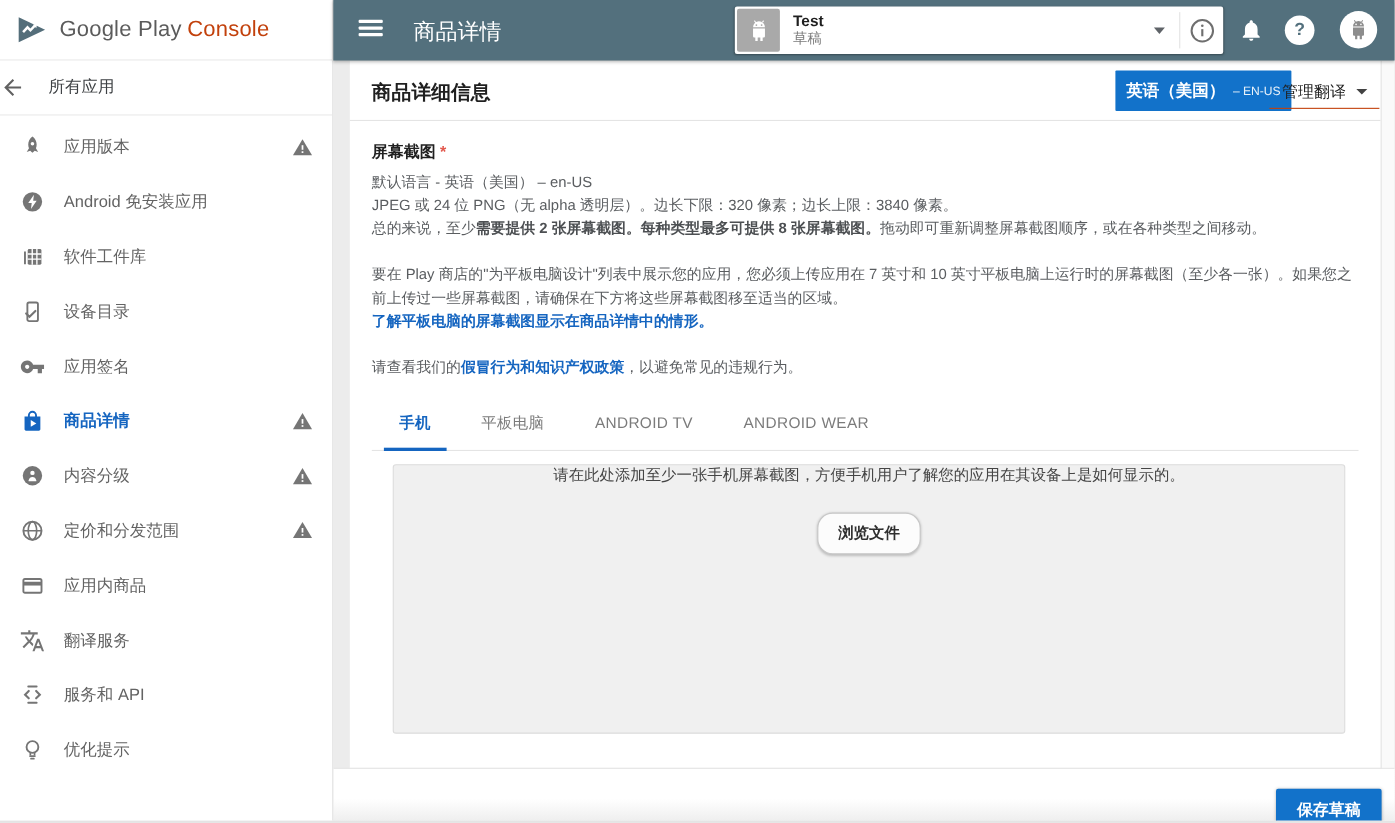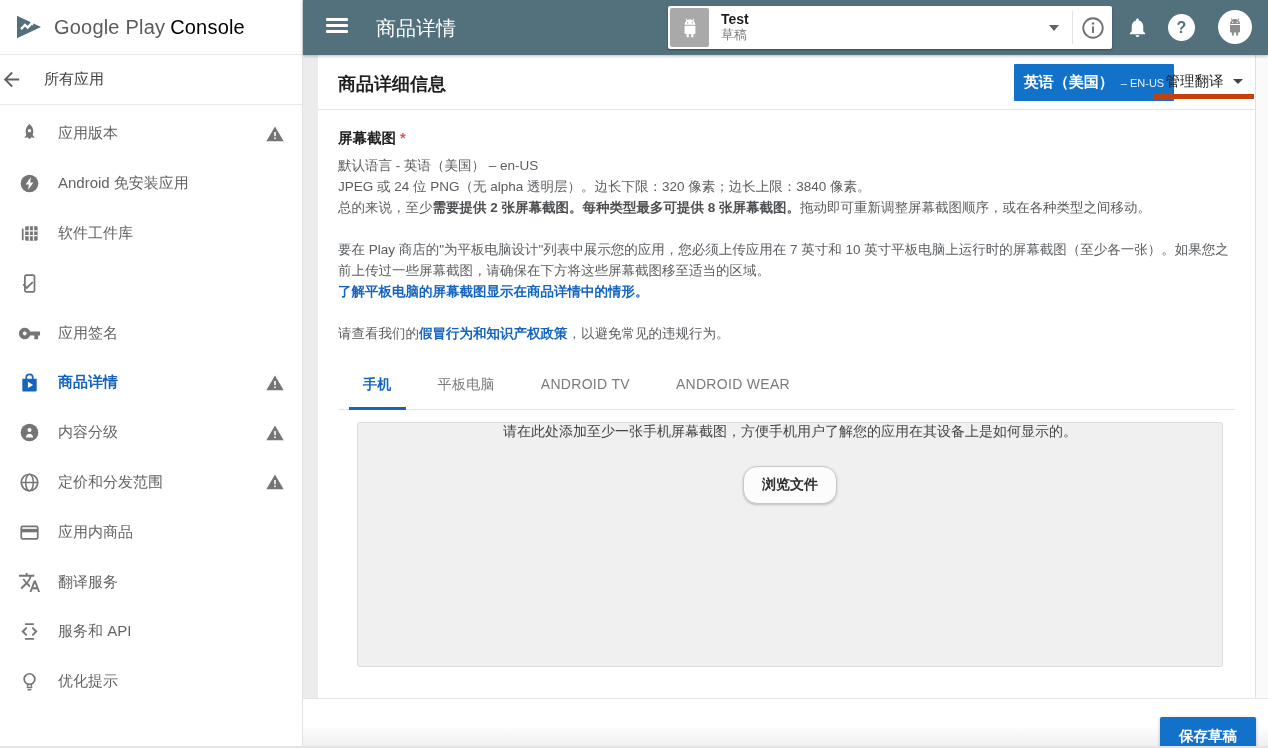--- a/index.html
+++ b/index.html
@@ -9,21 +9,21 @@
     background:#ececec; font-family:"Liberation Sans","DejaVu Sans",sans-serif;
     border-bottom:2px solid #e4e4e4;
   }
   
   .sidebar { position:absolute; left:0; top:0; width:303px; height:748px;
     background:#fff; border-right:1px solid #e2e2e2; z-index:3; }
   .logo-row { height:55px; border-bottom:1px solid #e9e9e9; display:flex; align-items:center; padding-left:13px; }
   .logo-icon { width:32px; height:32px; }
   .logo-text { margin-left:9px; font-size:20px; letter-spacing:.2px; }
   .logo-text .lg1 { color:#5b5b5b; }
-  .logo-text .lg2 { color:#000000; margin-left:5px; }
+  .logo-text .lg2 { color:#c2410c; margin-left:5px; }
   .back-row { height:50px; border-bottom:1px solid #e9e9e9; display:flex; align-items:center; cursor:pointer; }
   .back-row .back-label { margin-left:21px; font-size:15px; color:#3d4043; }
   .nav { padding-top:4px; }
   .nav-item { height:49.8px; display:flex; align-items:center; padding:0 17px; cursor:pointer;justify-content:space-between; }
   .nav-icon { width:24px; height:24px; flex:0 0 24px; display:flex; align-items:center; justify-content:center; }
   .nav-label { margin-left:17px; font-size:15px; color:#636363; flex:1; white-space:nowrap; }
   .nav-item.active .nav-label { color:var(--sidebar-active,#1565c0); font-weight:bold; }
   .nav-warning { width:20px; height:20px; flex:0 0 20px; }
   
   .appbar { position:absolute; left:303px; top:0; width:965px; height:55px;
@@ -56,21 +56,21 @@
   .card { position:absolute; left:15px; top:0; width:937px; height:643px; background:#fff; }
   .card-header { position:relative; height:55px; border-bottom:1px solid #e4e4e4; }
   .page-title { position:absolute; left:20px; top:17px; font-size:18px; font-weight:bold; color:#1f1f1f; }
   .lang-btn { position:absolute; left:696px; top:9px; width:160px; height:37px;
     background:var(--accent,#1272ca); color:#fff; display:flex; align-items:center; justify-content:center;
     border-radius:1px; cursor:pointer; }
   .lang-btn .lang-label { font-size:15px; font-weight:bold; }
   .lang-btn .lang-code { font-size:11px; margin-left:7px; opacity:.9; }
   .manage-btn { position:absolute; left:836px; top:13px; width:100px; height:31px;
     display:flex; align-items:center; justify-content:center; font-size:14.5px; color:#212121;
-    border-bottom:5px solid #c2410c; cursor:pointer; }
+    border-bottom:1px solid #c2410c; cursor:pointer; }
   .manage-caret { width:0; height:0; margin-left:9px; border-left:5px solid transparent;
     border-right:5px solid transparent; border-top:5.5px solid #424242; }
   .card-body { padding:14px 20px 0 20px; }
   .section-title { font-size:14.5px; font-weight:bold; color:#212121; margin:5px 0 7px; }
   .req { color:#e2574c; margin-left:4px; }
   .bodytext { font-size:13.5px; color:#5a5d60; line-height:21px; }
   .bodytext b { color:#4c4f52; }
   .gap { height:21px; }
   .link { color:var(--link,#1565c0); font-weight:bold; text-decoration:none; cursor:pointer; }
   
@@ -162,20 +162,21 @@
         <span class="nav-label">软件工件库</span>
       </div>
 
       <div class="nav-item">
         <span class="nav-icon">
           <svg viewBox="0 0 24 24" width="23" height="23">
               <rect x="7.2" y="3.2" width="10" height="17.6" rx="1.6" fill="none" stroke="#757575" stroke-width="1.8"></rect>
               <path d="M6 13.5l3.2 3.2 5.6-5.6" fill="none" stroke="#757575" stroke-width="2" stroke-linecap="round"></path>
             </svg>
         </span>
+        <span class="nav-label">设备目录</span>
       </div>
 
       <div class="nav-item">
         <span class="nav-icon">
           <svg viewBox="0 0 24 24" width="23" height="23">
               <path d="M12.65 10C11.83 7.67 9.61 6 7 6c-3.31 0-6 2.69-6 6s2.69 6 6 6c2.61 0 4.83-1.67 5.65-4H17v4h4v-4h2v-4H12.65zM7 14c-1.1 0-2-.9-2-2s.9-2 2-2 2 .9 2 2-.9 2-2 2z" fill="#757575"></path>
             </svg>
         </span>
         <span class="nav-label">应用签名</span>
       </div>

